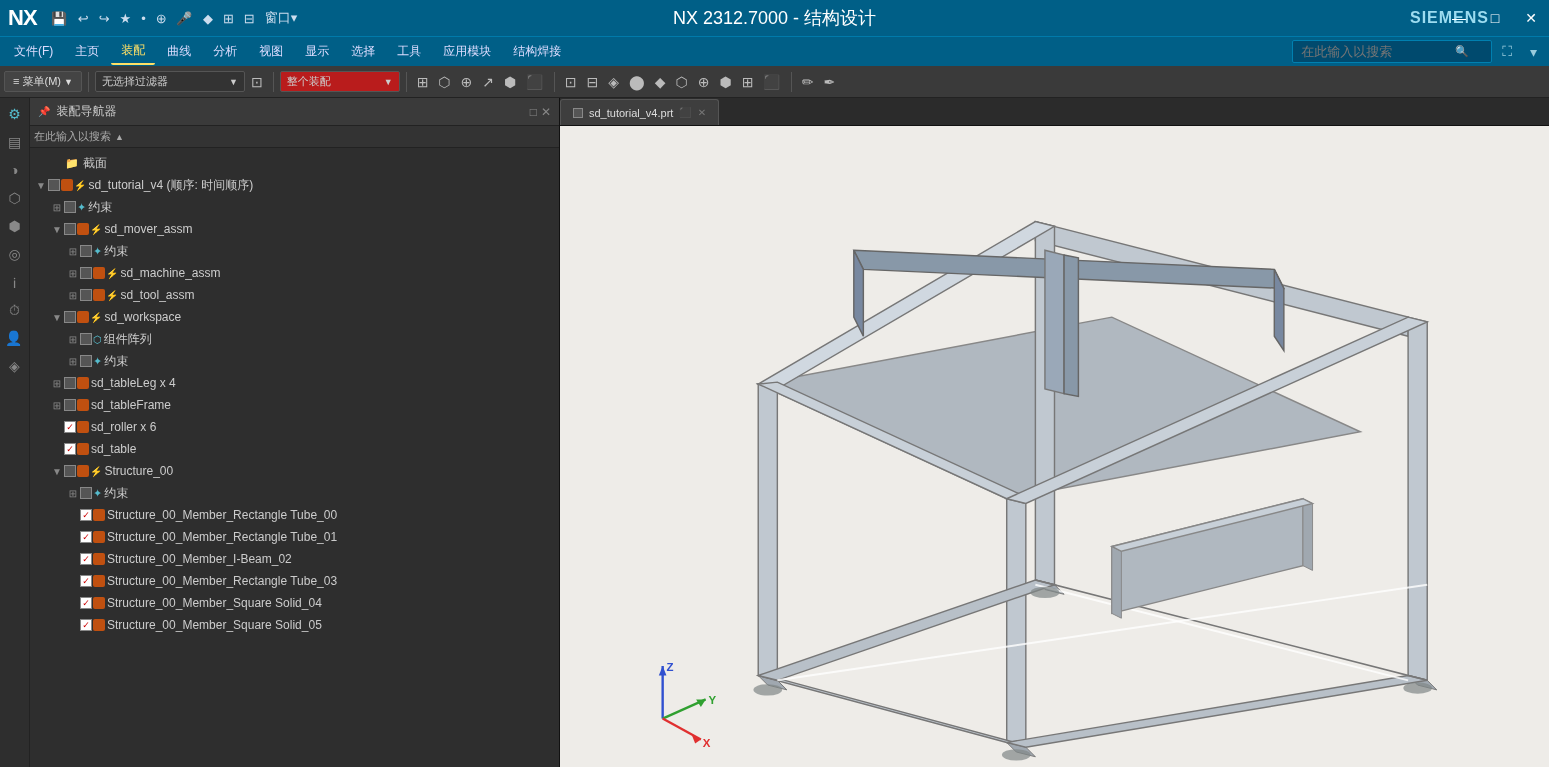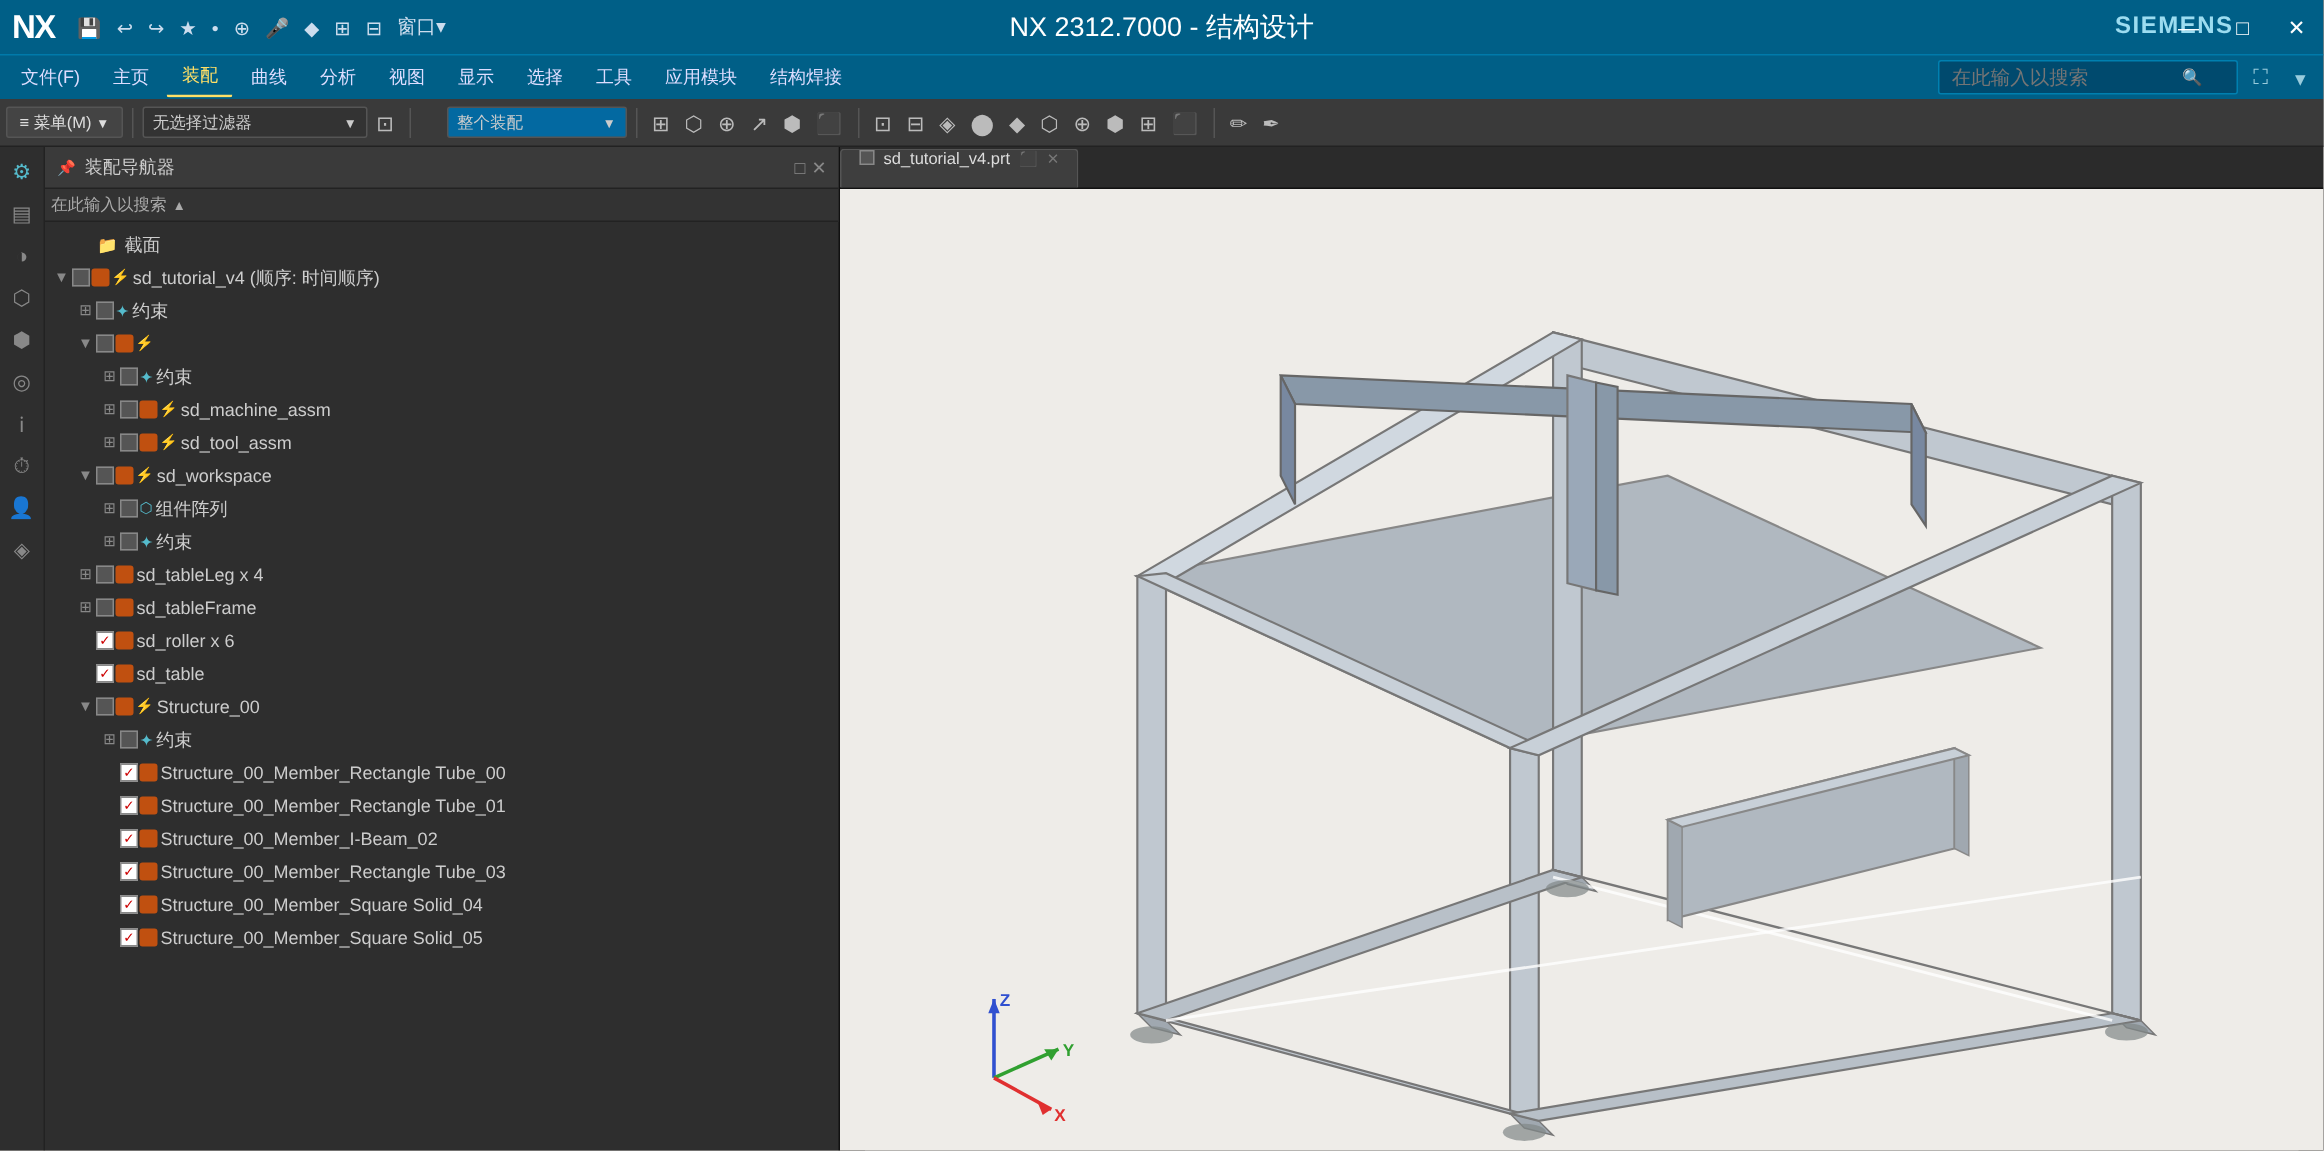--- a/index.html
+++ b/index.html
@@ -141,32 +141,31 @@
       padding: 2px 6px;
       font-size: 11px;
       width: 150px;
       display: flex;
       align-items: center;
       justify-content: space-between;
       cursor: pointer;
       border-radius: 2px;
     }
     .tb-filter2 {
-      background: #0369a1;
+      background: #b91c1c;
       border: 1px solid #555;
       color: #ccc;
       padding: 2px 6px;
       font-size: 11px;
       width: 120px;
       display: flex;
       align-items: center;
       justify-content: space-between;
       cursor: pointer;
       border-radius: 2px;
-      margin-left: 18px;
     }
     .tb-sep {
       width: 1px;
       height: 20px;
       background: #555;
       margin: 0 4px;
     }
     .tb-icon {
       color: #bbb;
       font-size: 14px;
@@ -249,20 +248,21 @@
       height: 28px;
       display: flex;
       align-items: flex-end;
       padding: 0 0 0 0;
       border-bottom: 1px solid #111;
     }
     .tab {
       height: 26px;
       padding: 0 12px;
       display: flex;
+      align-items: center;
       gap: 6px;
       cursor: pointer;
       font-size: 11px;
       color: #999;
       background: #333;
       border: 1px solid #444;
       border-bottom: none;
       border-radius: 3px 3px 0 0;
     }
     .tab.active {
@@ -510,20 +510,21 @@
       </div>
 
       <div class="tree-row">
         <span class="tree-indent"></span>
         <span class="tree-toggle">▼</span>
         <div class="tree-node-icons">
           <span style="width:12px;height:12px;background:#555;border:1px solid #888;display:inline-block;"></span>
           <span style="width:12px;height:12px;background:#c05010;display:inline-block;border-radius:2px;"></span>
           <span style="color:#e8a020;font-size:10px">⚡</span>
         </div>
+        <span class="tree-label">sd_mover_assm</span>
       </div>
 
       <div class="tree-row">
         <span class="tree-indent"></span>
         <span class="tree-indent"></span>
         <span class="tree-toggle">⊞</span>
         <div class="tree-node-icons">
           <span style="width:12px;height:12px;background:#555;border:1px solid #888;display:inline-block;"></span>
           <span style="color:#5bc;font-size:11px">✦</span>
         </div>

